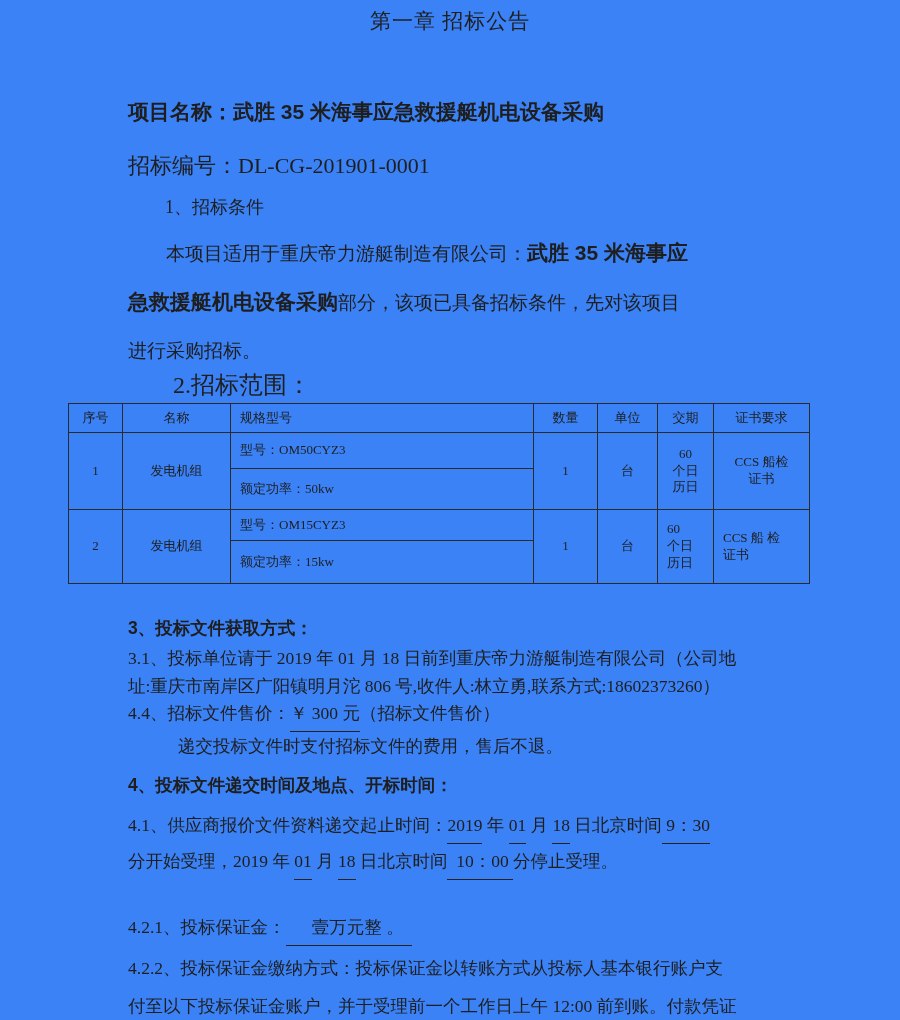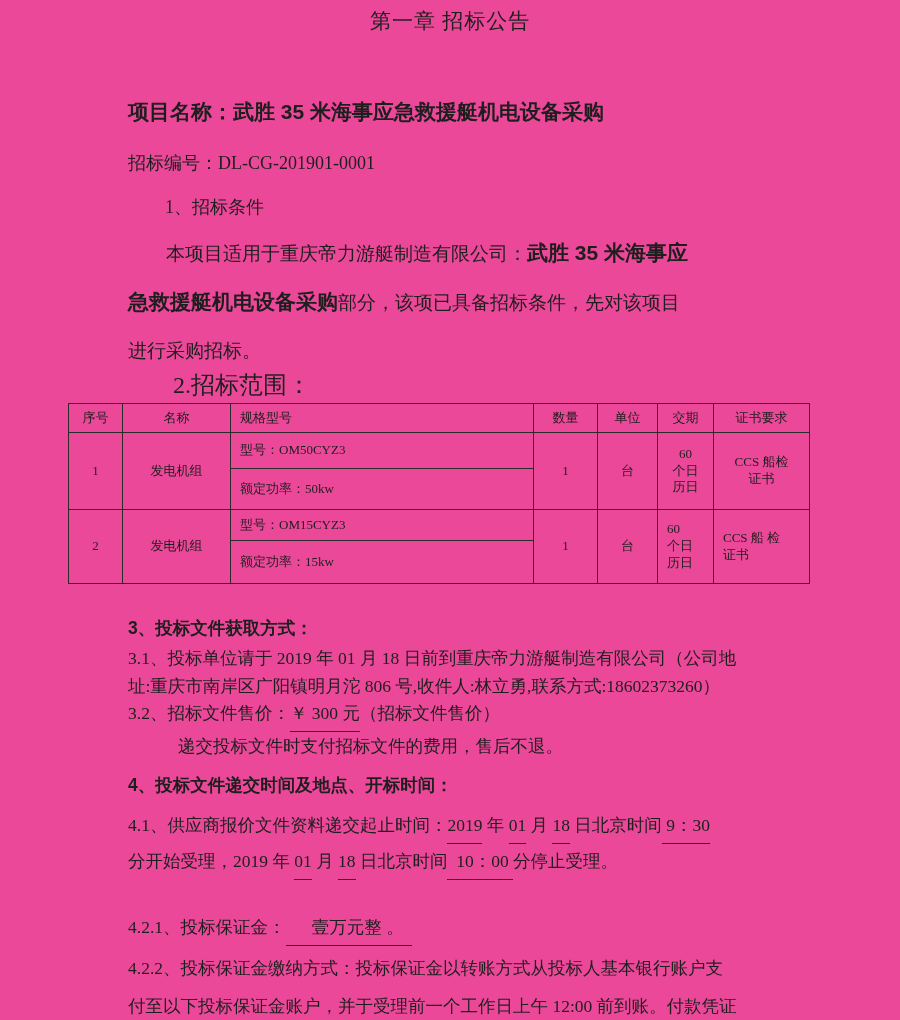--- a/index.html
+++ b/index.html
@@ -1,29 +1,29 @@
 <!DOCTYPE html>
 <html><head>
 <meta charset="utf-8">
 <style>
   html,body{margin:0;padding:0;}
   body{
     width:900px;height:1020px;background:#ffffff;
     font-family:"Liberation Serif","DejaVu Serif",serif;
     color:#1e1e1e;
   }
-  .page{position:relative;width:900px;height:1020px;background:#ec4899;overflow:hidden;}
+  .page{position:relative;width:900px;height:1020px;background:#3b82f6;overflow:hidden;}
   .abs{position:absolute;}
   .nowrap{white-space:nowrap;}
   .hei{font-family:"Liberation Sans","DejaVu Sans",sans-serif;font-weight:700;}
   .u{border-bottom:1.2px solid #222;white-space:pre;padding-bottom:8px;}
 
   .doc-title{left:0;right:0;top:7px;text-align:center;font-size:21px;letter-spacing:1px;}
   .project-name{left:128px;top:98px;font-size:21px;}
-  .tender-no{left:128px;top:151px;font-size:18px;}
+  .tender-no{left:128px;top:151px;font-size:22px;}
   .s1-heading{left:165px;top:195px;font-size:18px;}
   .s1-para{left:128px;top:229px;width:730px;font-size:19px;line-height:48px;}
   .s1-para .indent{text-indent:38px;}
   .s1-para .hei{font-size:21px;}
   .s2-heading{left:173px;top:369px;font-size:24px;}
 
   table.scope{border-collapse:collapse;table-layout:fixed;font-size:13px;left:68px;top:403px;position:absolute;}
   table.scope td,table.scope th{
     border:1px solid #2b2b2b;padding:1px 6px;font-weight:normal;
     text-align:center;vertical-align:middle;line-height:1.3;
@@ -118,21 +118,21 @@
   </tbody>
     </table>
 
   <div class="abs s3-heading hei nowrap">3、投标文件获取方式：</div>
 
   <div class="abs s3-1 body-line">
     <div class="nowrap">3.1、投标单位请于 2019 年 01 月 18 日前到重庆帝力游艇制造有限公司（公司地</div>
     <div class="nowrap">址:重庆市南岸区广阳镇明月沱 806 号,收件人:林立勇,联系方式:18602373260）</div>
   </div>
 
-  <div class="abs s3-2 body-line nowrap"><span>3.2、招标文件售价：</span><span class="u">￥ 300 元</span><span>（招标文件售价）</span></div>
+  <div class="abs s3-2 body-line nowrap"><span>4.4、招标文件售价：</span><span class="u">￥ 300 元</span><span>（招标文件售价）</span></div>
 
   <div class="abs s3-note body-line nowrap">递交投标文件时支付招标文件的费用，售后不退。</div>
 
   <div class="abs s4-heading hei nowrap">4、投标文件递交时间及地点、开标时间：</div>
 
   <div class="abs s4-1 body-line">
     <div class="nowrap"><span>4.1、供应商报价文件资料递交起止时间：</span><span class="u">2019</span><span> 年 </span><span class="u">01</span><span> 月 </span><span class="u">18</span><span> 日北京时间</span><span class="u"> 9：30</span></div>
     <div class="nowrap"><span>分开始受理，2019 年 </span><span class="u">01</span><span> 月 </span><span class="u">18</span><span> 日北京时间</span><span class="u">  10：00 </span><span>分停止受理。</span></div>
   </div>
 

